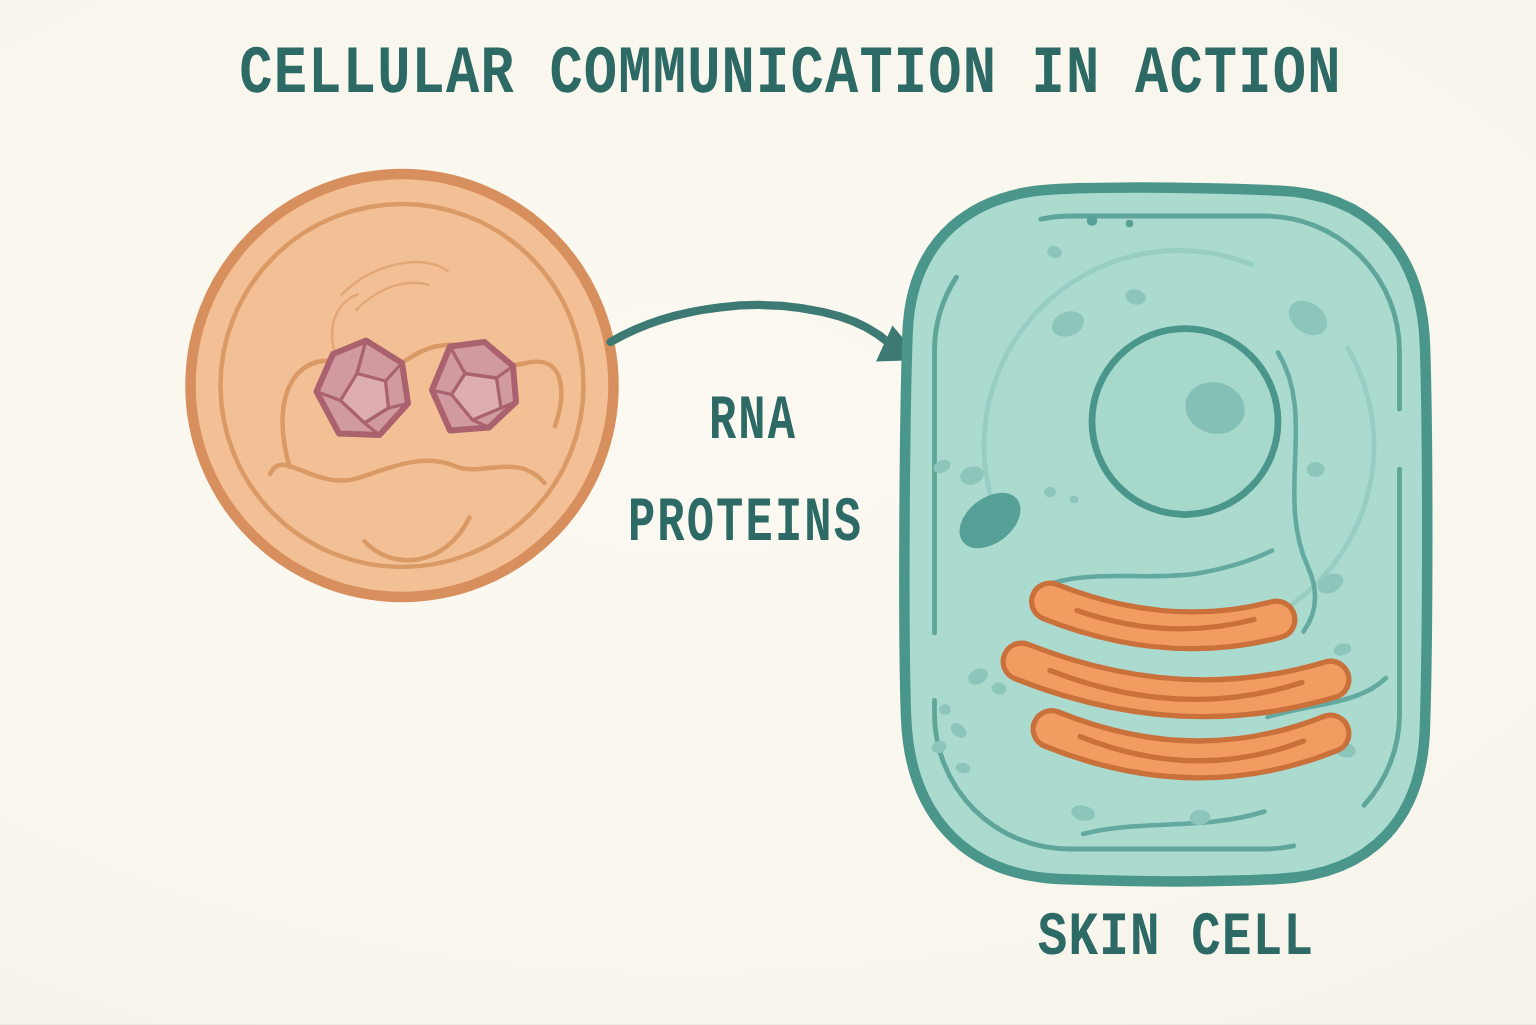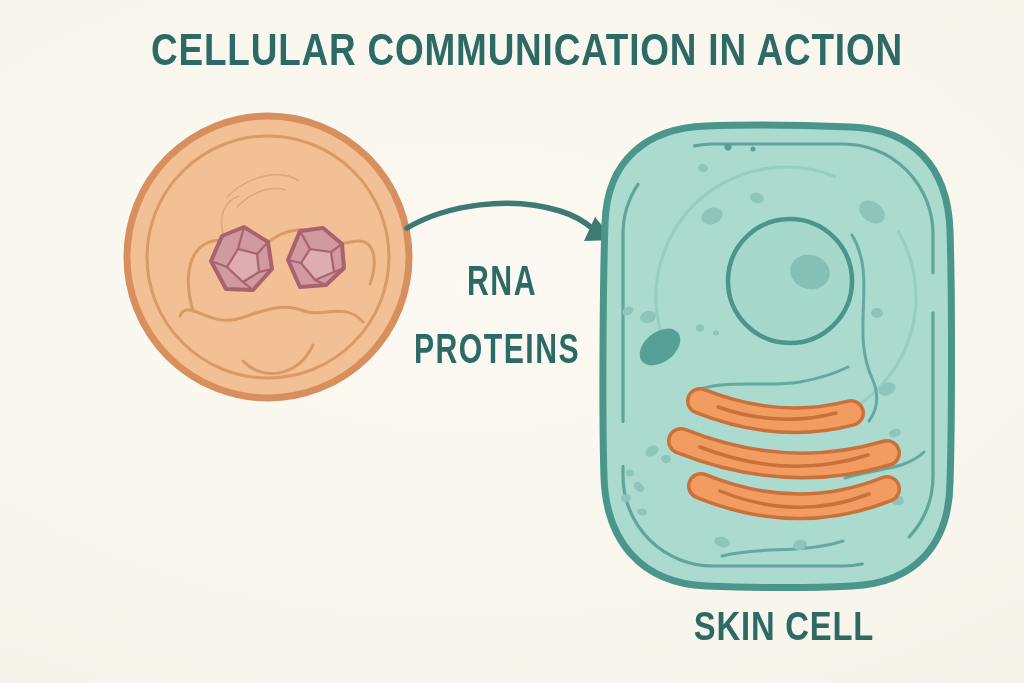--- a/index.html
+++ b/index.html
@@ -1,19 +1,19 @@
 <!DOCTYPE html>
 <html style="--background: #f8f6ec; --accent_teal: #2d6a66; --arrow: #3d7a73; --sender_cell_fill: #f3bf95; --sender_cell_stroke: #d88f5e; --sender_cell_detail: #d99a66; --capsid_fill: #d09aa0; --capsid_fill_light: #ddadb2; --capsid_stroke: #aa626f; --skin_cell_fill: #abdacf; --skin_cell_stroke: #4a968b; --skin_cell_detail: #8dc5ba; --skin_cell_faint: #97cdc2; --organelle_dark: #57a097; --nucleus_fill: #a7d8cc; --nucleolus_fill: #84c0b5; --golgi_fill: #f29c62; --golgi_stroke: #c9703b;"><head>
 <meta charset="utf-8">
 <style>
   html,body{margin:0;padding:0;background:#e9e7dd;}
   .stage{
     position:relative;width:1024px;height:683px;overflow:hidden;
     background:radial-gradient(ellipse 120% 100% at 45% 42%, #fbf9f1 0%, #f8f6ec 55%, #f0eee3 100%);
-    font-family:Liberation Sans, sans-serif;
+    font-family:Liberation Mono, monospace;
   }
   .label{
     position:absolute;white-space:nowrap;font-weight:bold;line-height:1;
     color:var(--accent_teal,#2d6a66);
   }
   .title-text{font-size:45px;letter-spacing:1px;transform:translateX(-50%) scaleX(.82);transform-origin:center top;}
   .mid-text{font-size:42px;letter-spacing:2px;transform:translateX(-50%) scaleX(.72);transform-origin:center top;}
   .skin-text{font-size:41px;letter-spacing:1px;transform:translateX(-50%) scaleX(.80);transform-origin:center top;}
 
   svg{position:absolute;left:0;top:0;}

